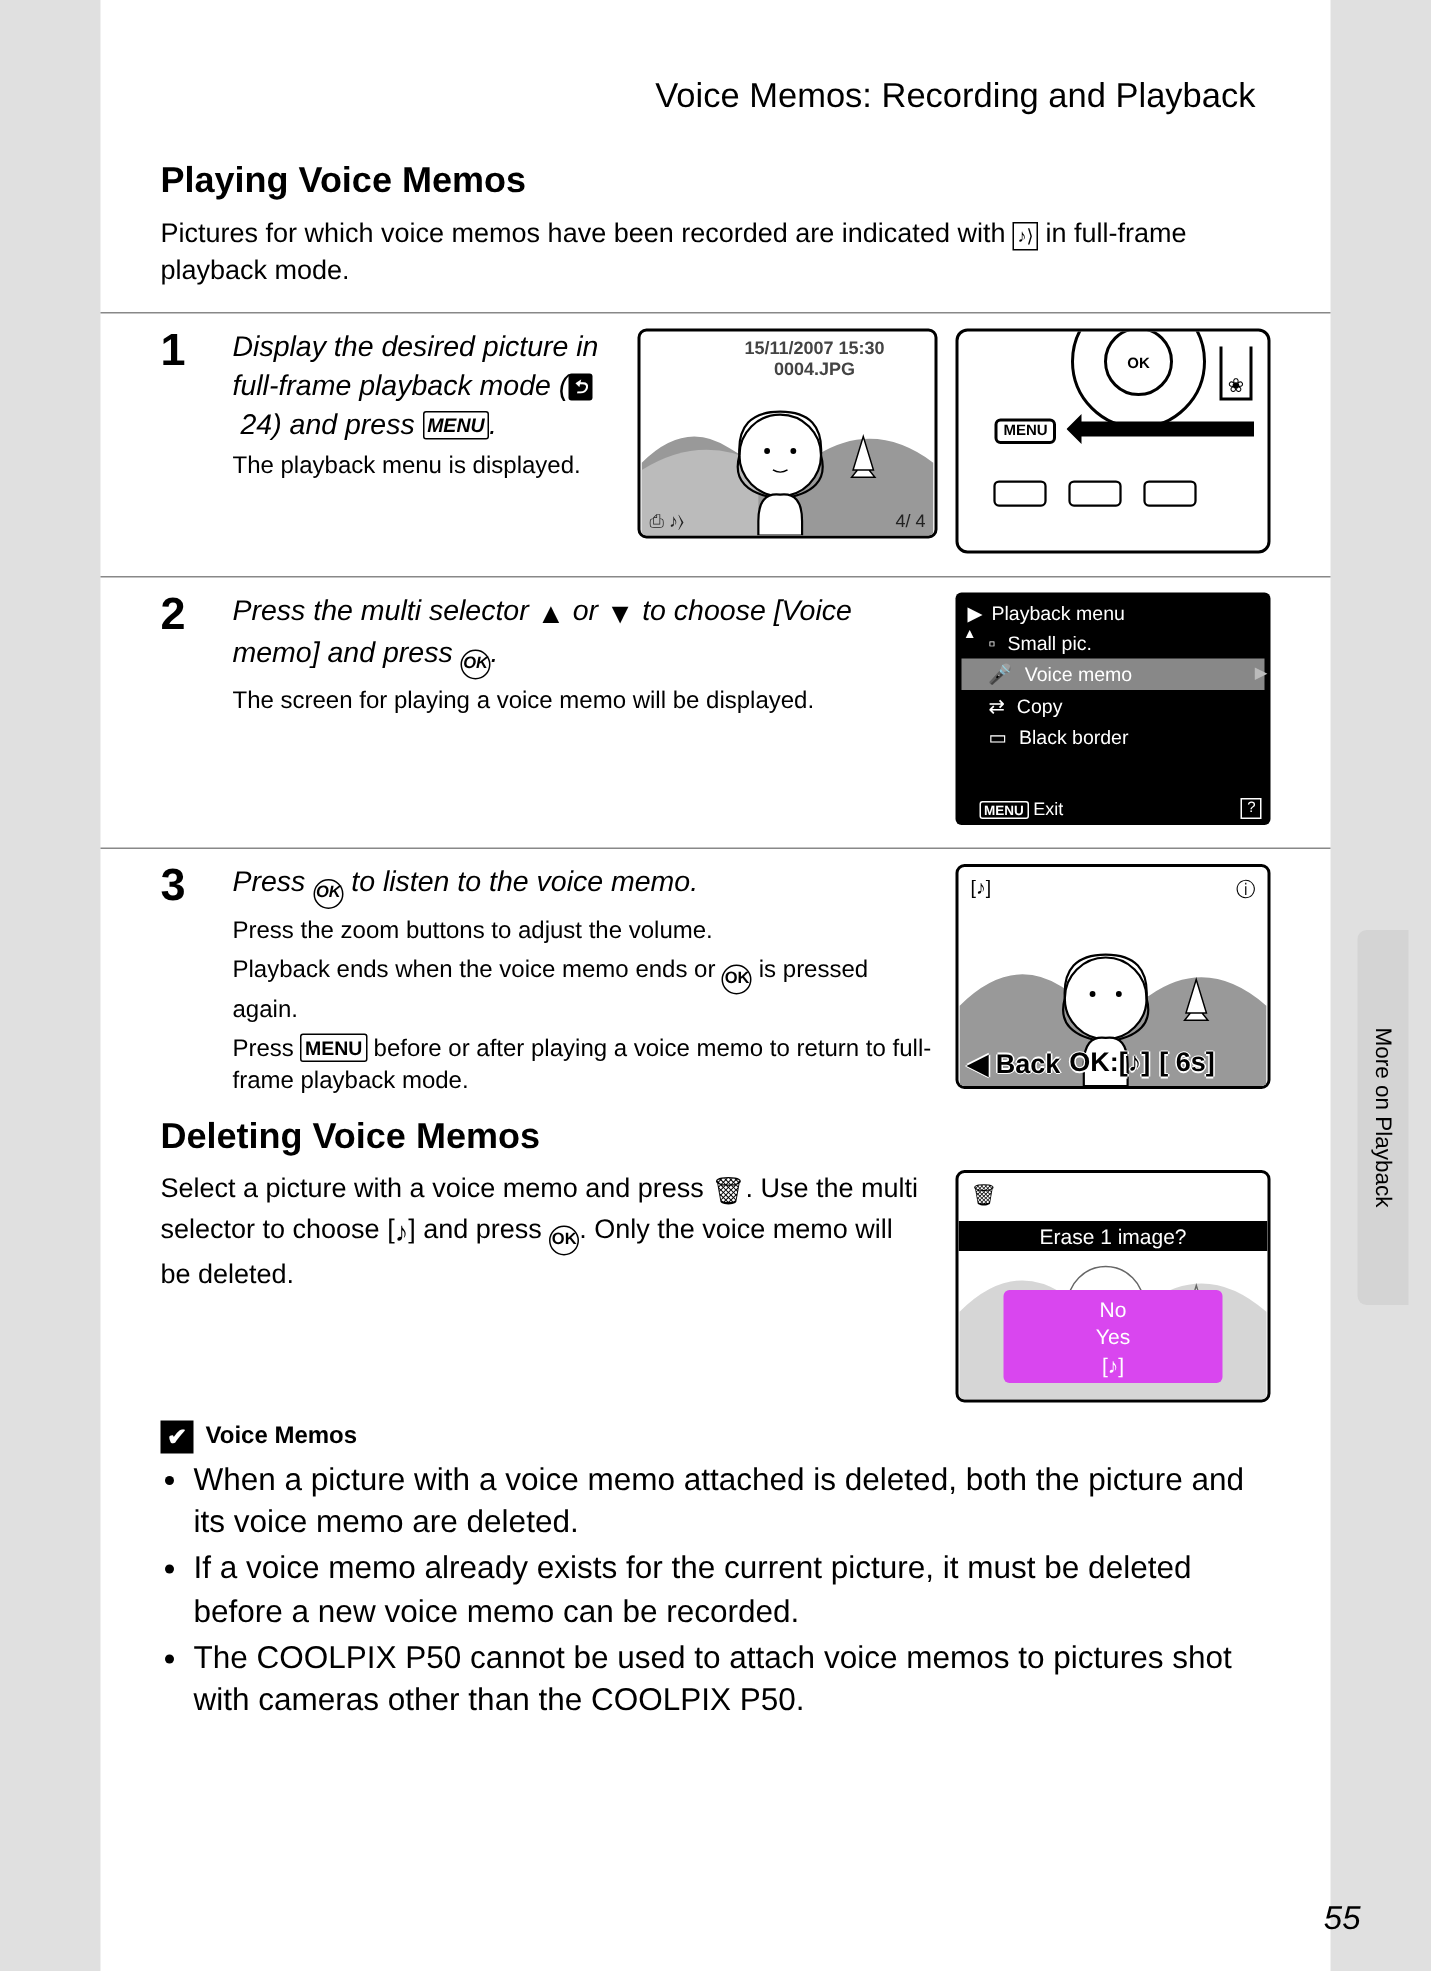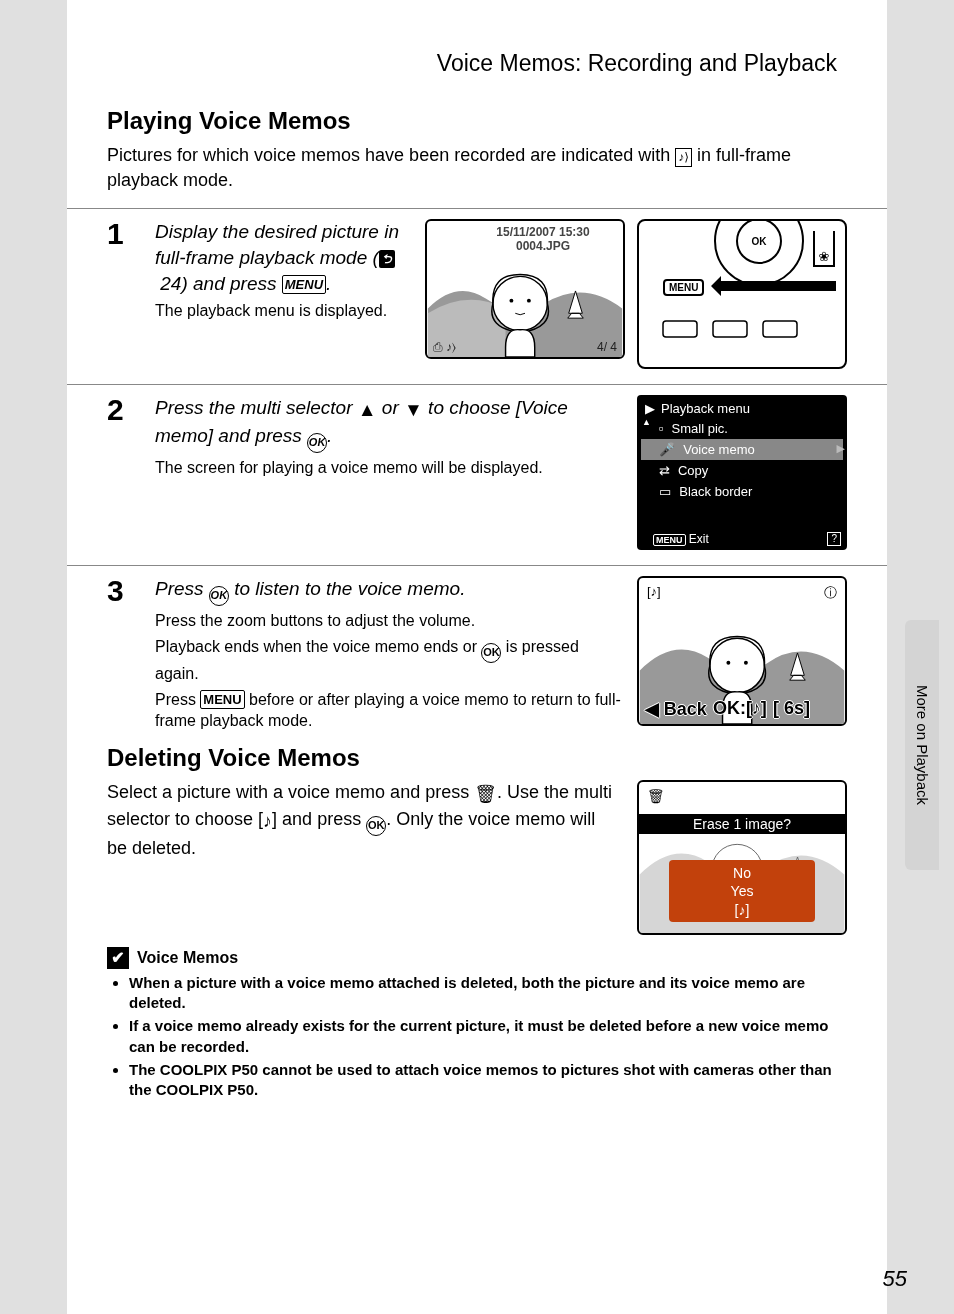--- a/index.html
+++ b/index.html
@@ -174,21 +174,21 @@
     color: #fff;
   }
   .lcd.delete .trash { position:absolute; top:6px; left:8px; font-size:14px; color:#000; }
   .lcd.delete .bar {
     position: absolute; top: 32px; left: 0; right:0;
     background: #000; color:#fff; text-align:center;
     font-size: 14px; padding: 2px 0;
   }
   .lcd.delete .box {
     position:absolute; left:30px; right:30px; top:78px;
-    background:#c2410c; border-radius:4px;
+    background:#d946ef; border-radius:4px;
     text-align:center; color:#fff; font-size:14px;
     padding: 4px 0;
   }
   .lcd.delete .box .line { padding: 1px 0; }
   .lcd.delete .box .iconline { font-size: 14px; padding-top:2px;}
 
   .glyph {
     display: inline-block;
     vertical-align: -2px;
   }
@@ -226,23 +226,22 @@
     margin-bottom: 4px;
   }
   .notes-box .nb-head .check-icon {
     width: 22px; height: 22px; background:#000;
     display:flex; align-items:center; justify-content:center;
     color:#fff; font-size:16px;
   }
   .notes-box ul {
     list-style: disc;
     padding-left: 22px;
-    font-size: 15px;
+    font-size: 21px;
     line-height: 1.35;
-    font-weight: bold;
   }
   .notes-box li { margin: 3px 0; }
 
   .side-tab {
     position: absolute;
     right: -52px;
     top: 620px;
     width: 34px;
     height: 250px;
     background: #d4d4d4;

